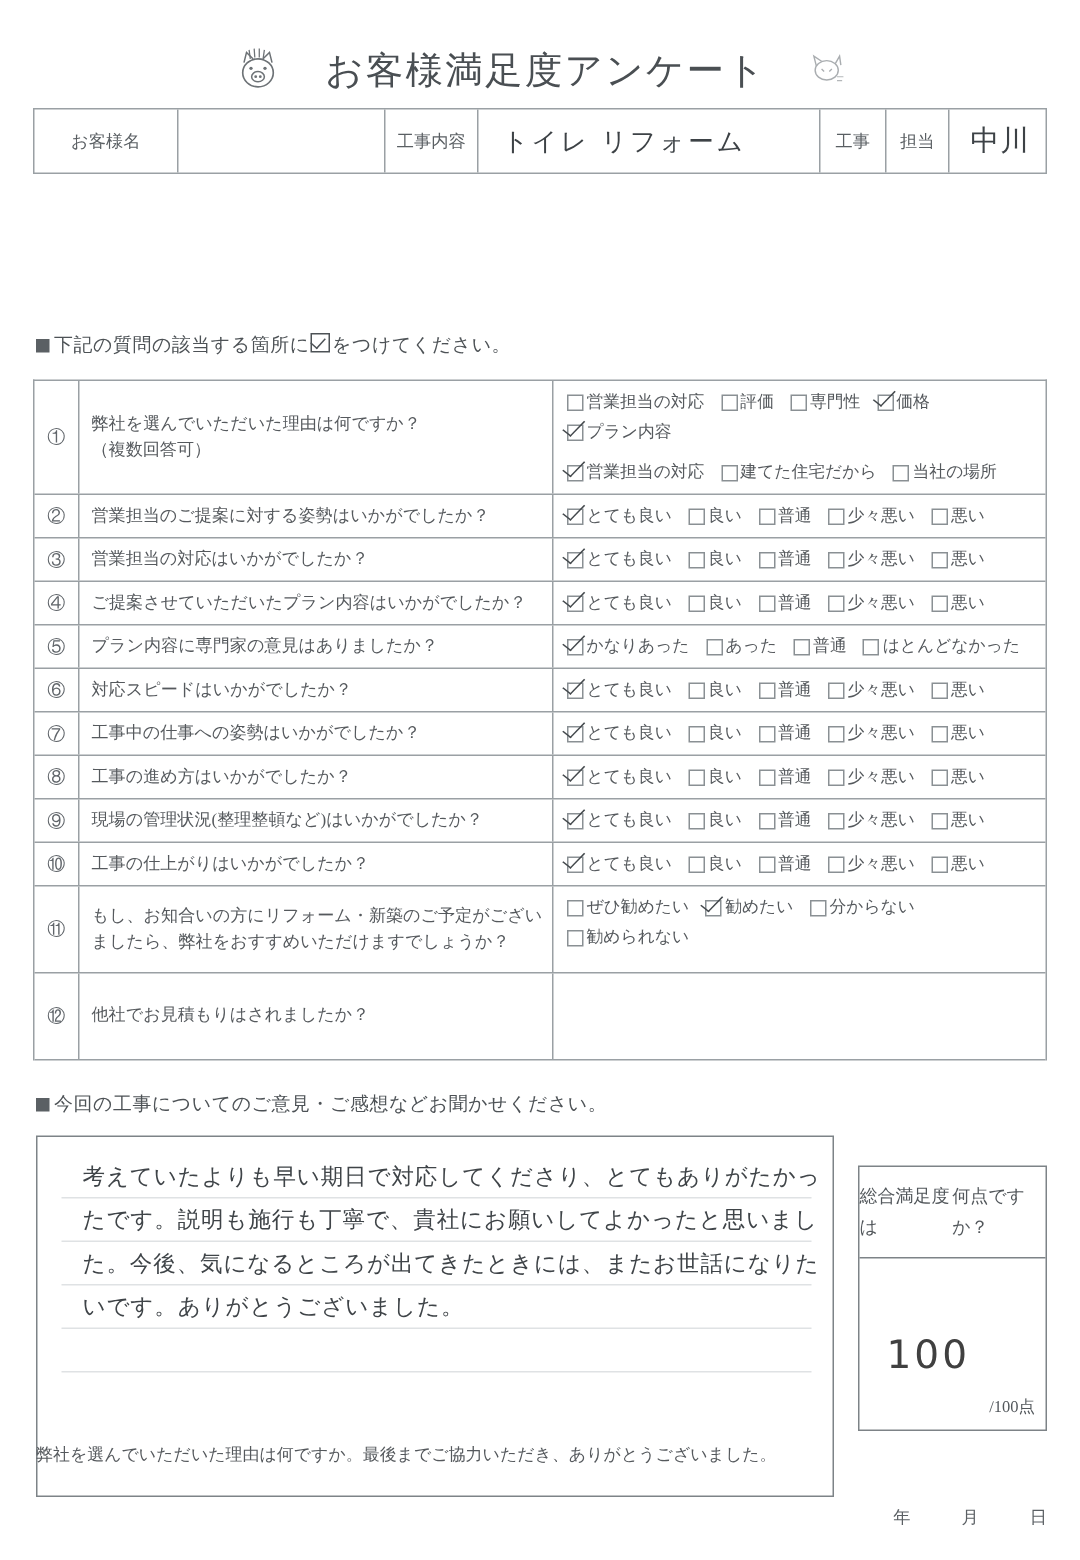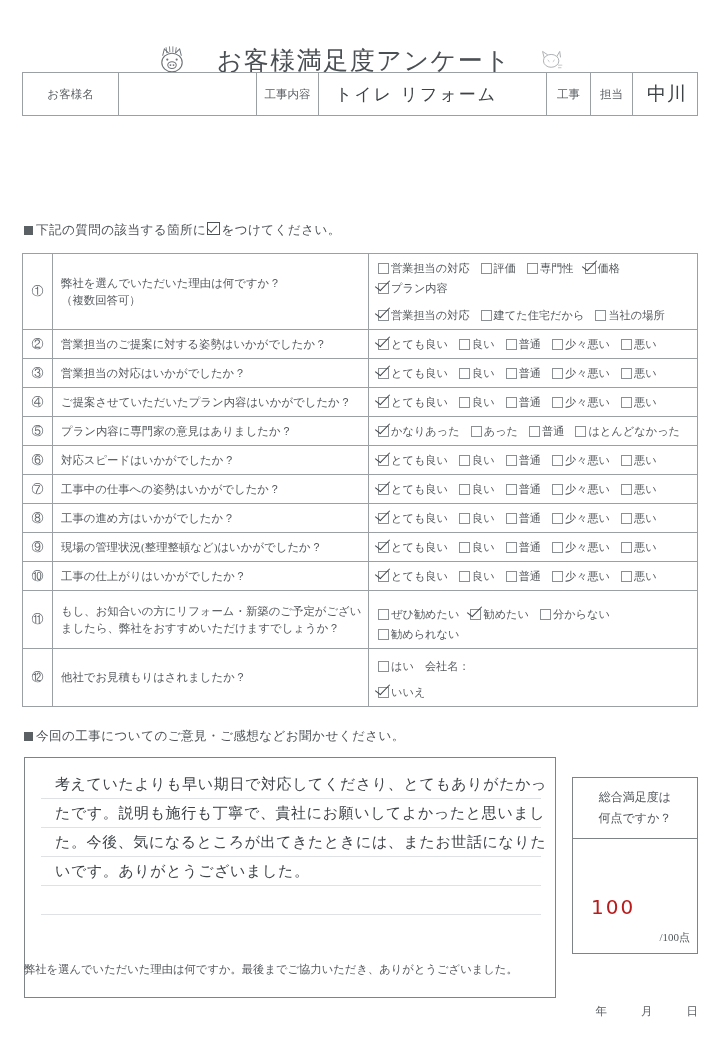--- a/index.html
+++ b/index.html
@@ -18,21 +18,21 @@
   .page {
     position: absolute;
     left: 0; top: 0;
     width: 720px;
     height: 1040px;
   }
 
   
   .title-row {
     position: absolute;
-    left: 0; top: 36px;
+    left: 0; top: 22px;
     width: 720px;
     height: 48px;
     display: flex;
     align-items: center;
     justify-content: center;
     gap: 28px;
   }
   .title-text {
     font-size: 25px;
     letter-spacing: 1.5px;
@@ -206,21 +206,21 @@
     left: 0px; top: -7px;
     width: 6px; height: 13px;
     border: solid #43484c;
     border-width: 0 1.7px 1.7px 0;
     transform: rotate(38deg) skewX(-6deg);
   }
 
   
   .qrow.tall { min-height: 52px; }
   .qrow.tall2 { min-height: 58px; }
-  .qrow.tall2 .qopts { justify-content: flex-end; font-family: Liberation Serif, serif; }
+  .qrow.tall2 .qopts { justify-content: flex-start; font-family: Liberation Serif, serif; }
   .qrow.tall2 .optline + .optline { margin-top: 6px; }
 
   
   .comment-box {
     position: absolute;
     left: 24px; top: 757px;
     width: 532px;
     height: 241px;
     border: 1.2px solid #7d8387;
     box-sizing: border-box;
@@ -270,37 +270,37 @@
     height: 177px;
     border: 1.2px solid #7d8387;
     box-sizing: border-box;
     display: flex;
     flex-direction: column;
   }
   .score-q {
     height: 60px;
     border-bottom: 1.2px solid #7d8387;
     display: flex;
-    flex-direction: column;
+    flex-direction: row;
     align-items: center;
     justify-content: center;
     font-size: 12px;
     line-height: 21px;
     color: #52575b;
   }
   .score-val {
     flex: 1;
     position: relative;
   }
   .hw-score {
     position: absolute;
     left: 18px; bottom: 34px;
     font-family: "DejaVu Sans", "Liberation Sans", sans-serif;
-    font-size: 20px;
-    color: #b91c1c;
+    font-size: 26px;
+    color: #404040;
     letter-spacing: 2px;
   }
   .score-denom {
     position: absolute;
     right: 7px; bottom: 8px;
     font-size: 11px;
     color: #52575b;
   }
 
   
@@ -700,37 +700,20 @@
               <span>勧められない</span>
             </span>
           </div>
         </div>
       </div>
       <div class="qrow tall2">
         <div class="qnum">⑫</div>
         <div class="qtext">
           <span>他社でお見積もりはされましたか？</span>
         </div>
-        <div class="qopts">
-          <div class="optline">
-            <span class="opt">
-              <span class="box"></span>
-              <span>はい</span>
-            </span>
-            <span class="opt">
-              <span>会社名：</span>
-            </span>
-          </div>
-          <div class="optline">
-            <span class="opt checked">
-              <span class="box"></span>
-              <span>いいえ</span>
-            </span>
-          </div>
-        </div>
       </div>
     </div>
 
   <div class="sec-head sec-head-c">
     <span class="sq"></span><span>今回の工事についてのご意見・ご感想などお聞かせください。</span>
   </div>
 
   <div class="comment-box">
     <div class="ruled" style="top:40px"></div>
     <div class="ruled" style="top:69px"></div>

